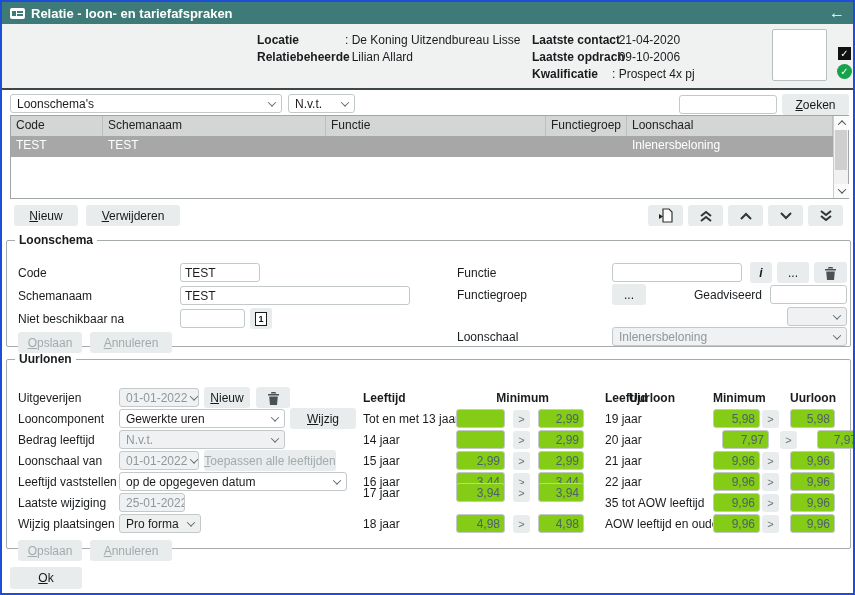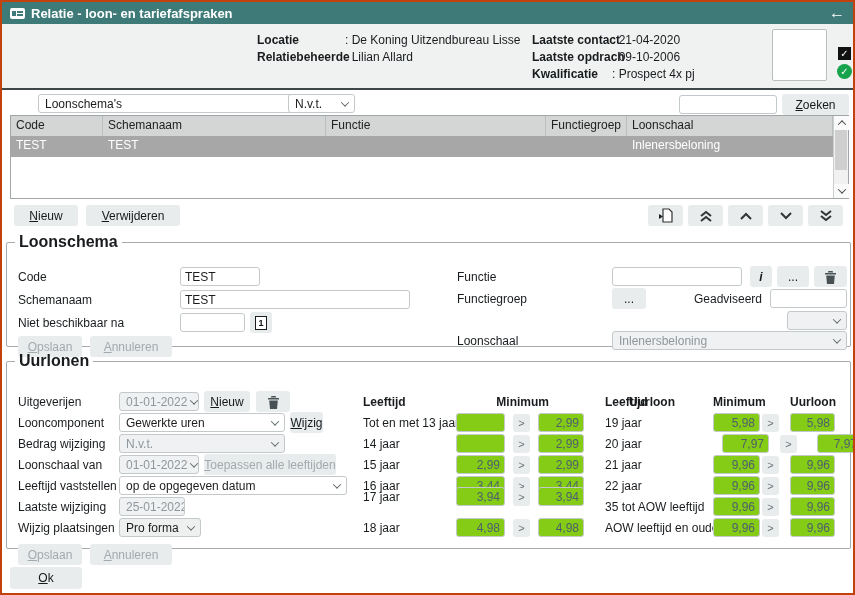--- a/index.html
+++ b/index.html
@@ -1,18 +1,18 @@
 <!DOCTYPE html>
 <html><head>
 <meta charset="utf-8">
 <style>
   * { margin:0; padding:0; box-sizing:border-box; }
   body { background:#cfd4d4; font-family:"Liberation Sans", sans-serif; }
   #window { position:relative; width:855px; height:595px; background:#fff;
-            border:2px solid #c2410c; overflow:hidden; }
+            border:2px solid #1d4ed8; overflow:hidden; }
   .abs { position:absolute; }
 
   
   .titlebar { position:absolute; top:0; left:0; right:0; height:22px; background:#3e7b78;
               display:flex; align-items:center; padding:0 8px; color:#fff; }
   .titlebar .title { font-size:13px; font-weight:bold; margin-left:6px; }
   .card-icon { width:15px; height:11px; background:#fff; border-radius:2px; position:relative; }
   .card-icon:before { content:""; position:absolute; left:2px; top:3px; width:4px; height:5px; background:#3e7b78; }
   .card-icon:after  { content:""; position:absolute; right:2px; top:3px; width:6px; height:2px; background:#3e7b78; box-shadow:0 3px 0 #3e7b78; }
   .back { margin-left:auto; font-size:16px; font-weight:bold; cursor:pointer; line-height:1; }
@@ -44,21 +44,21 @@
           border-bottom:1.4px solid #636b6e; transform:rotate(45deg) translate(-1px,-1px); }
   .btn { display:inline-flex; align-items:center; justify-content:center; background:#e9eced;
          border:none; border-radius:3px; height:21px; font:12px "Liberation Sans", sans-serif;
          color:#16191b; padding:0 10px; cursor:pointer; white-space:nowrap; }
   .btn.dis { color:#a2aaad; }
   .btn.sq { padding:0; }
   .ak { display:inline-block; }
   .ak::first-letter { text-decoration:underline; }
 
   
-  .filter-sel1 { left:8px; top:92px; width:272px;margin-left:28px; }
+  .filter-sel1 { left:8px; top:92px; width:272px; }
   .filter-sel2 { left:286px; top:92px; width:67px; }
   .search { left:677px; top:93px; width:98px; height:19px; }
   .zoeken { left:780px; top:92px; width:67px; }
 
   
   .list { position:absolute; left:8px; top:113px; width:839px; height:84px;
           border:1px solid #a0a5a7; background:#fff; }
   .lrow { display:flex; height:20px; font-size:12px; }
   .lrow.head { background:#d4d5d5; color:#222; }
   .lrow.head .cell { border-right:1px solid #bcbfc0; }
@@ -73,21 +73,21 @@
   .vthumb { position:absolute; left:1px; top:14px; width:12px; height:40px; background:#cfcfcf; }
 
   
   .nieuw { left:12px; top:203px; width:64px; }
   .verwijderen { left:84px; top:203px; width:94px; }
   .navicons { position:absolute; right:10px; top:203px; display:flex; gap:5px; }
   .navicons .btn { width:35px; }
 
   
   fieldset { position:absolute; border:1px solid #a6abad; border-radius:2px; background:#fff; }
-  legend { font-size:16px; font-weight:bold; color:#191c1e; margin-left:8px; padding:0 4px; }
+  legend { font-size:12px; font-weight:bold; color:#191c1e; margin-left:8px; padding:0 4px; }
   #fs-loonschema { left:4px; top:231px; width:845px; height:114px; }
   #fs-uurlonen   { left:4px; top:350px; width:845px; height:197px; }
   .frow { position:absolute; display:flex; align-items:center; height:19px; }
 
   .ibtn { width:22px; }
   .trash-svg { width:13px; height:14px; fill:#4a5154; }
   .cal { width:22px; }
   .calpage { width:12px; height:14px; border:1.5px solid #1c1c1c; background:#fff;
              font:bold 9px "Liberation Sans",sans-serif; display:flex; align-items:center;
              justify-content:center; color:#111; }
@@ -316,26 +316,26 @@
         </svg>
     </button>
 
     <div class="frow" style="left:11px; top:43px;">
         <span class="lbl">Looncomponent</span>
       </div>
     <div class="sel" style="position:absolute; left:112px; top:43px; width:166px;">
       <span>Gewerkte uren</span>
       <span class="chev"></span>
     </div>
-    <button class="btn" style="position:absolute; left:283px; top:42px; width:33px; padding:0;">
+    <button class="btn" style="position:absolute; left:283px; top:42px; width:66px; padding:0;">
         <span class="ak">Wijzig</span>
       </button>
 
     <div class="frow" style="left:11px; top:64px;">
-        <span class="lbl">Bedrag wijziging</span>
+        <span class="lbl">Bedrag leeftijd</span>
       </div>
     <div class="sel ro" style="position:absolute; left:112px; top:64px; width:166px;">
       <span>N.v.t.</span>
       <span class="chev"></span>
     </div>
 
     <div class="frow" style="left:11px; top:85px;">
         <span class="lbl">Loonschaal van</span>
       </div>
     <div class="sel ro" style="position:absolute; left:112px; top:85px; width:80px;">

